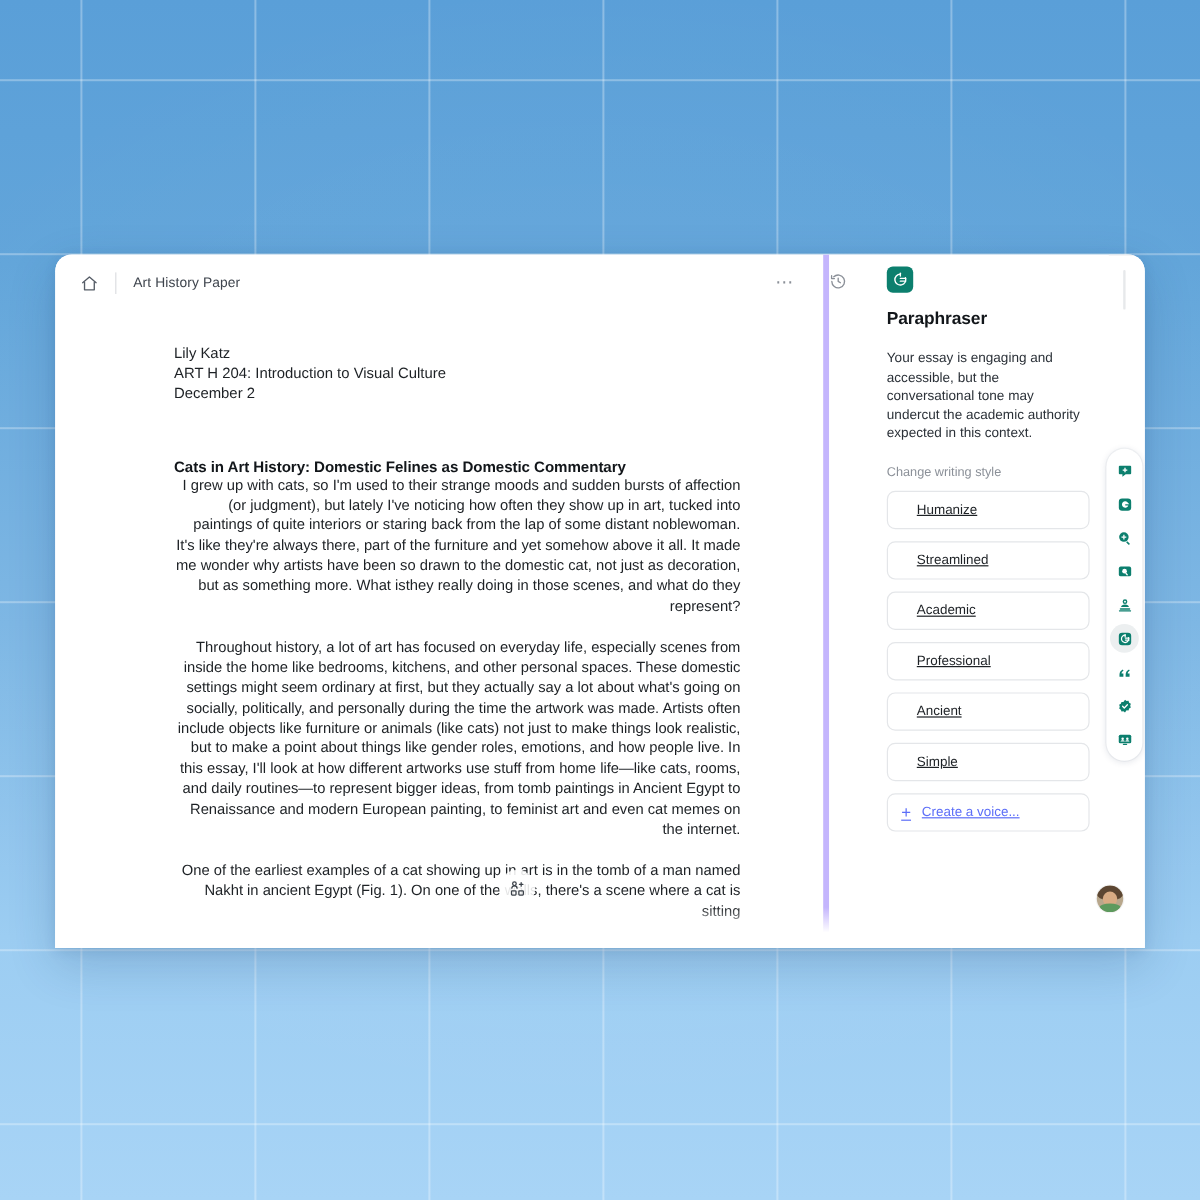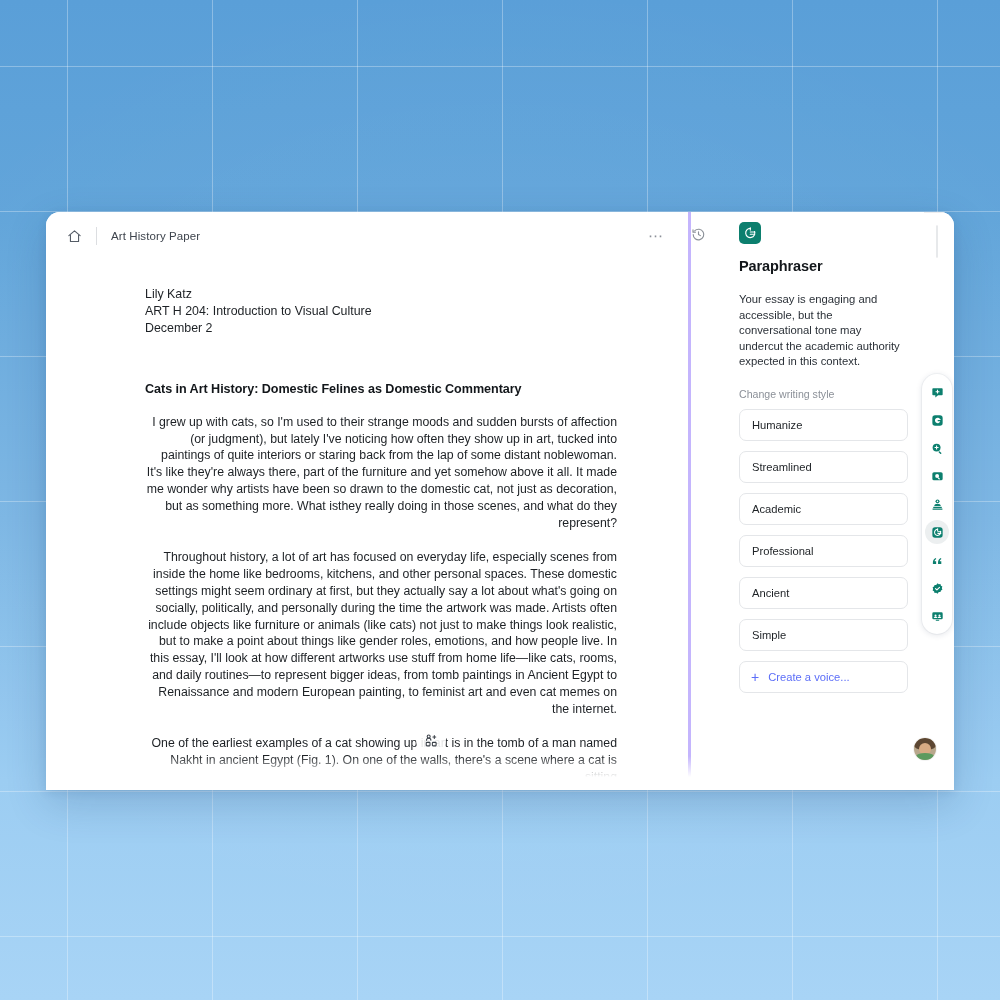--- a/index.html
+++ b/index.html
@@ -41,21 +41,21 @@
     position: absolute; left: 0; right: 0; bottom: 0; height: 34px;
     background: linear-gradient(180deg, rgba(255,255,255,0) 0%, #ffffff 62%, #ffffff 100%);
     pointer-events: none; z-index: 40;
   }
 
   
   #doc-pane {
     width: 645px; height: 100%;
     position: relative;
     background: #fff;
-    border-right: 3px solid #c4b5fd;
+    border-right: 5px solid #c4b5fd;
   }
   #doc-topbar {
     height: 48px;
     display: flex; align-items: center;
     padding: 0 20px 0 18px;
     gap: 10px;
   }
   #home-icon {
     width: 20px; height: 20px; display: flex; align-items: center; justify-content: center;
     color: #555c66; flex: none;
@@ -73,21 +73,21 @@
 
   #doc-scroll {
     position: absolute; top: 48px; left: 0; right: 0; bottom: 0;
     overflow: hidden;
     padding: 26px 28px 0 99px;
   }
   #doc-body { width: 472px; color: #1d2125; }
   .doc-meta-line { font-size: 12.4px; line-height: 17.2px; color: #1d2125; }
   #doc-heading {
     font-size: 12.6px; font-weight: bold; color: #12161a;
-    margin-top: 44px; margin-bottom: 18px; letter-spacing: -0.05px;
+    margin-top: 44px; letter-spacing: -0.05px;
   }
   .doc-para {
     font-size: 12.3px; line-height: 16.9px; color: #1d2125;
     margin-bottom: 17px; text-align: right;
   }
 
   
   #pointer-badge {
     position: absolute;
     left: 370px; top: 513px;
@@ -123,23 +123,24 @@
     font-size: 14.5px; font-weight: bold; color: #12161a; letter-spacing: -0.1px;
     margin-bottom: 18px;
   }
   #assist-desc {
     font-size: 11.3px; line-height: 15.6px; color: #2b3138; margin-bottom: 18px;
   }
   #style-label { font-size: 10.6px; color: #8b9098; margin-bottom: 9px; }
 
   .style-option {
     height: 32px; border: 1px solid #e4e6e9; border-radius: 7px;
-    display: flex; align-items: center; padding: 0 12px;
+    display: flex; align-items: center; padding: 0 24px;
     font-size: 11.2px; color: #1d2125; margin-bottom: 10px;
     background: #fff;
+    text-decoration: underline;
   }
   .style-option.create {
     color: #5c6ef8; gap: 9px; padding-left: 11px;
   }
   .plus-glyph { font-size: 14px; line-height: 14px; color: #5c6ef8; font-weight: 400; }
 
   #assist-footer {
     border-top: 1px solid #ededee;
     padding: 12px 16px 0 12px;
   }

